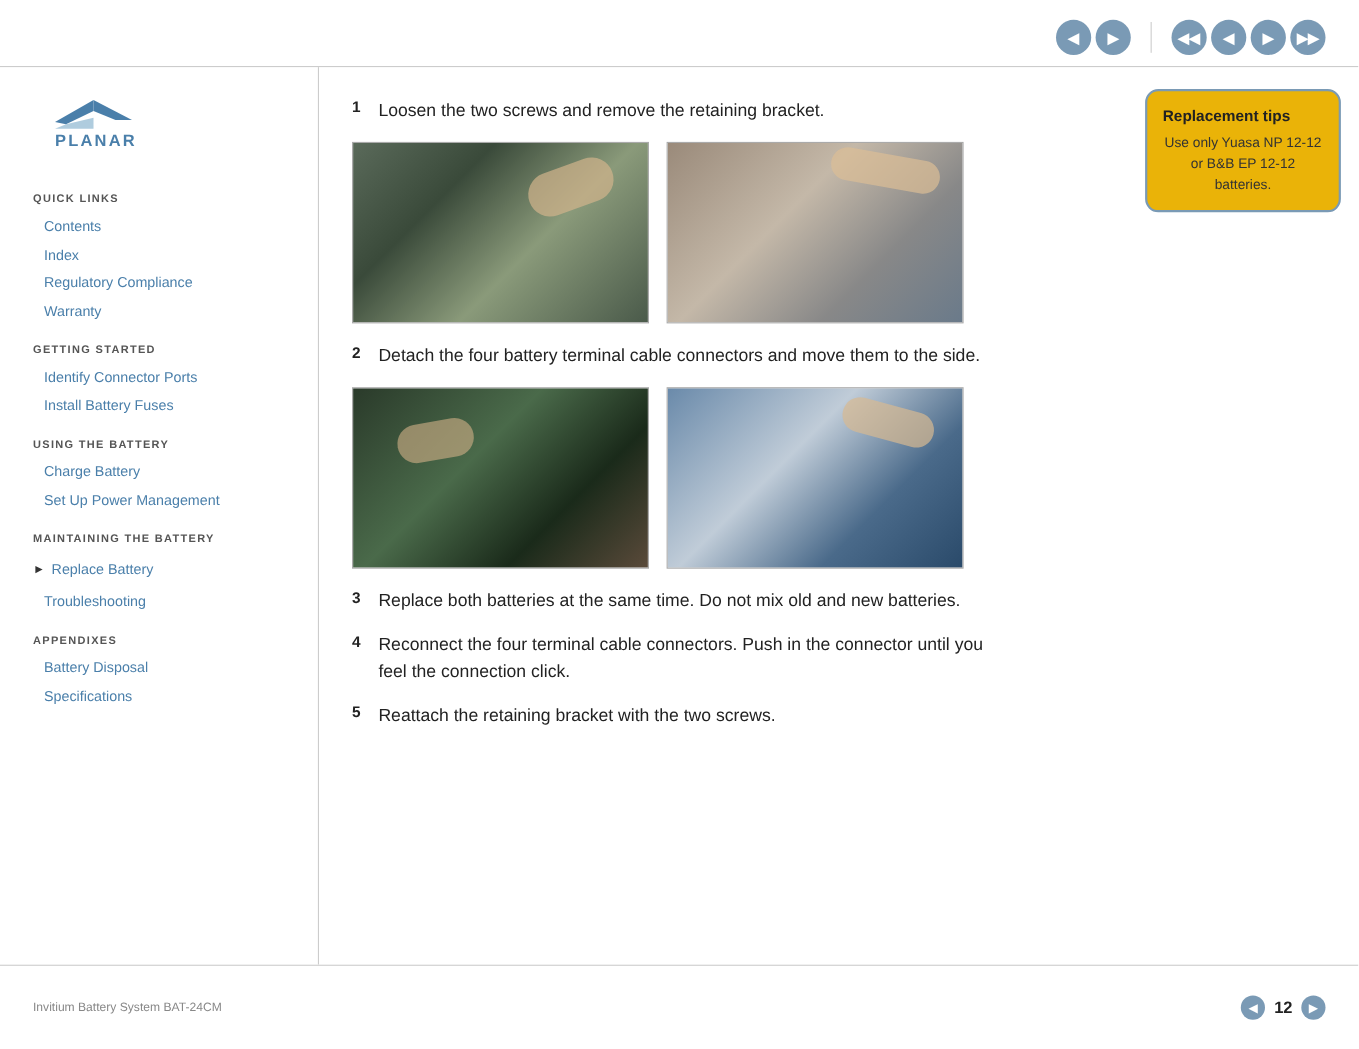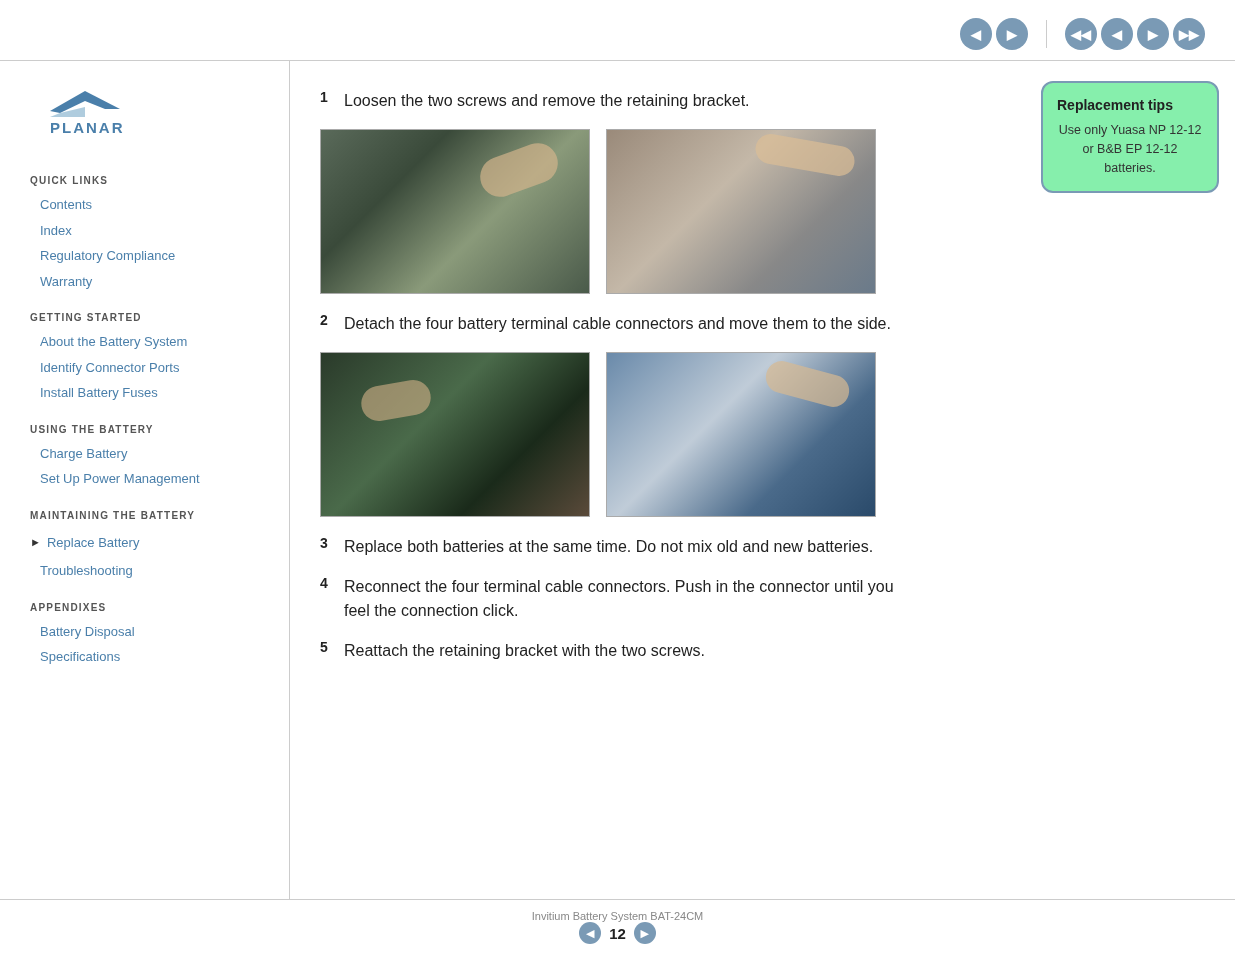--- a/index.html
+++ b/index.html
@@ -200,25 +200,24 @@
       width: 85px; height: 32px;
       background: rgba(215,185,145,0.7);
       border-radius: 16px;
       transform: rotate(15deg);
     }
 
     .footer-bar {
       display: flex;
       align-items: center;
       justify-content: space-between;
-      padding: 10px 30px;
+      padding: 27px 30px;
       border-top: 1px solid #ccc;
       font-size: 11px;
       color: #888;
-      flex-direction: column;
     }
 
     .page-nav {
       display: flex;
       align-items: center;
       gap: 8px;
     }
 
     .page-arrow {
       width: 22px;
@@ -244,21 +243,21 @@
     .right-panel {
       width: 210px;
       min-width: 210px;
       padding: 20px 16px;
     }
 
     .tip-box {
       border: 2px solid #7a9ab5;
       border-radius: 12px;
       padding: 14px 14px;
-      background: #86efac;
+      background: #eab308;
     }
 
     .tip-title {
       font-size: 14px;
       font-weight: bold;
       color: #222;
       margin-bottom: 8px;
     }
 
     .tip-text {
@@ -308,21 +307,20 @@
       </svg>
     </div>
 
     <div class="sidebar-section-title">QUICK LINKS</div>
     <a class="sidebar-link">Contents</a>
     <a class="sidebar-link">Index</a>
     <a class="sidebar-link">Regulatory Compliance</a>
     <a class="sidebar-link">Warranty</a>
 
     <div class="sidebar-section-title">GETTING STARTED</div>
-    <a class="sidebar-link">About the Battery System</a>
     <a class="sidebar-link">Identify Connector Ports</a>
     <a class="sidebar-link">Install Battery Fuses</a>
 
     <div class="sidebar-section-title">USING THE BATTERY</div>
     <a class="sidebar-link">Charge Battery</a>
     <a class="sidebar-link">Set Up Power Management</a>
 
     <div class="sidebar-section-title">MAINTAINING THE BATTERY</div>
     <div class="sidebar-link-with-arrow">
       <span class="arrow-icon">►</span>

